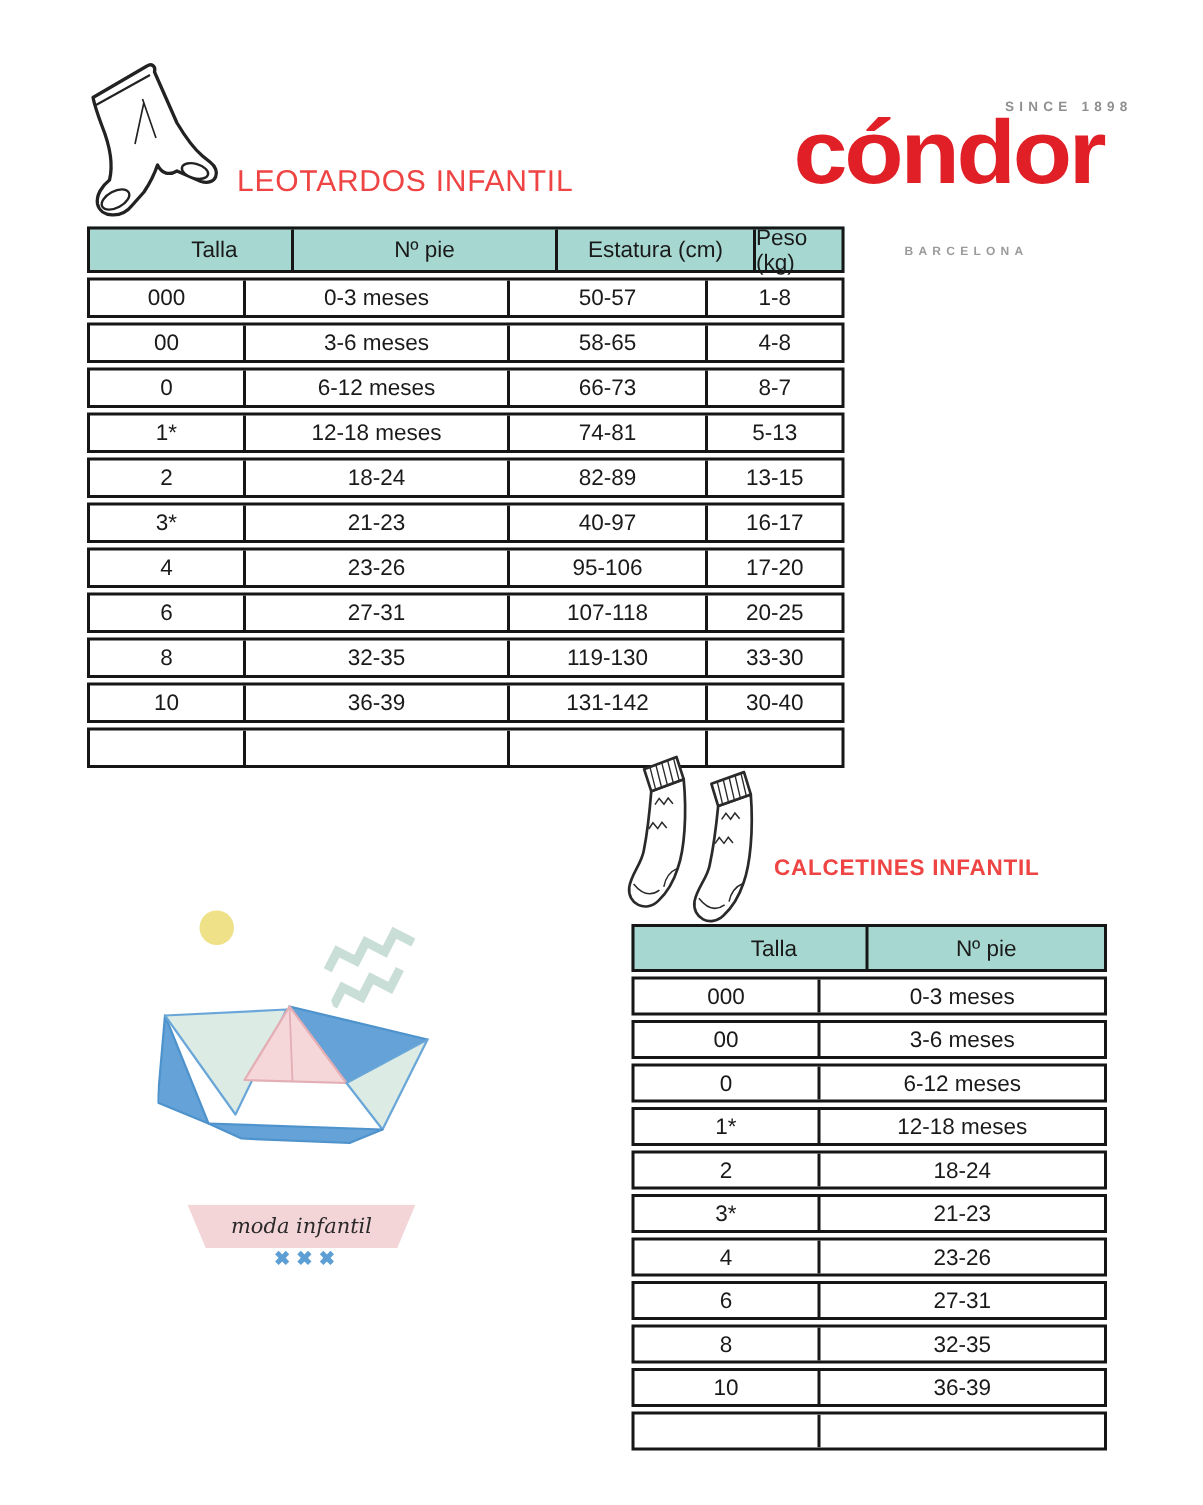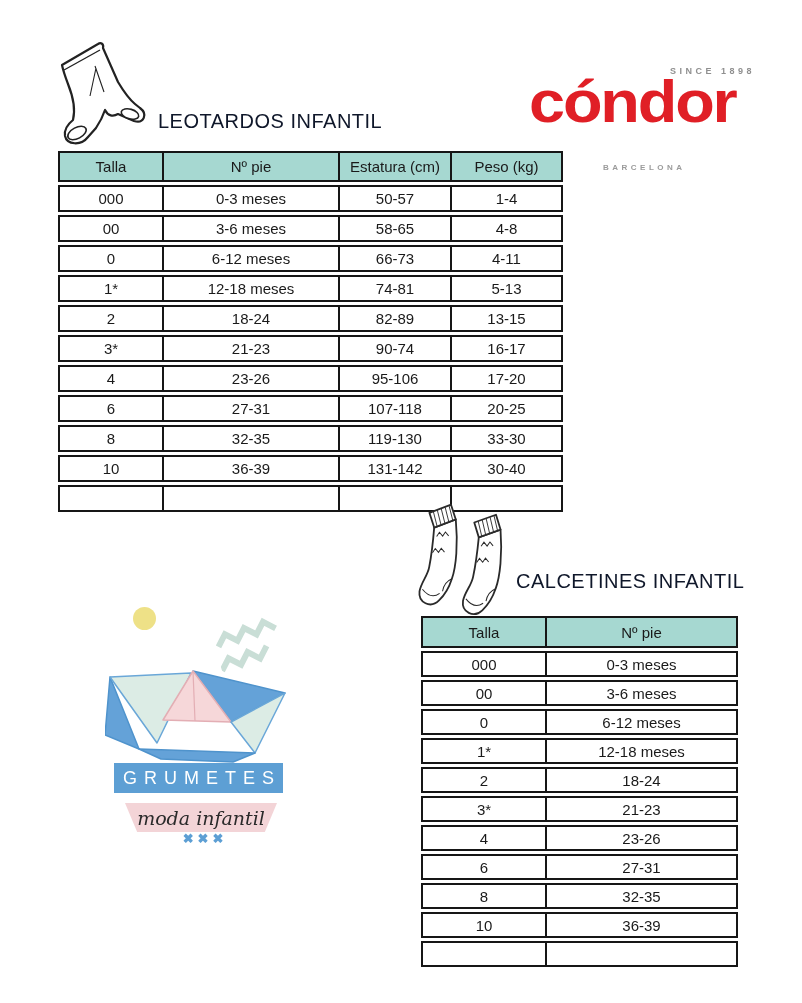--- a/index.html
+++ b/index.html
@@ -1,59 +1,59 @@
 <!DOCTYPE html>
 <html><head>
 <meta charset="utf-8">
 <style>
   html,body{margin:0;padding:0;background:#fff;}
   body{width:802px;height:1003px;position:relative;font-family:"Liberation Sans",sans-serif;color:#1a1a1a;overflow:hidden;}
 
   
-  .title{position:absolute;font-size:20px;letter-spacing:.5px;color:#0f172a;white-space:nowrap;}
+  .title{position:absolute;font-size:20px;letter-spacing:.5px;color:#ef4444;white-space:nowrap;}
   #leotardos-title{left:158px;top:110px;}
-  #calcetines-title{left:516px;top:570px;font-size:20px;}
+  #calcetines-title{left:516px;top:570px;font-size:15px;font-weight:bold;}
 
   
   .condor{position:absolute;left:529px;top:60px;width:228px;height:76px;}
   .condor .since{position:absolute;top:6px;right:2px;font-size:9px;font-weight:bold;letter-spacing:3.5px;color:#8f8f8f;white-space:nowrap;}
   .condor .word{position:absolute;top:12px;left:0;font-size:60px;line-height:1;font-weight:bold;color:#e01f26;letter-spacing:-2px;transform:scaleX(1.08);transform-origin:left top;white-space:nowrap;}
   .condor .city{position:absolute;top:64px;left:74px;font-size:8px;font-weight:bold;letter-spacing:3.5px;color:#9b9b9b;white-space:nowrap;margin-top:39px;}
 
   
   .sizetable{position:absolute;}
   .trow{display:flex;border:2px solid #161616;background:#fff;margin-top:3px;box-sizing:border-box;align-items:stretch;}
-  .trow.head{background:#a6d8d1;margin-top:0;font-size:16px;}
+  .trow.head{background:#a6d8d1;margin-top:0;font-size:16px;padding-left:32px;}
   .tcell{display:flex;align-items:center;justify-content:center;border-left:2px solid #161616;font-size:15px;box-sizing:border-box;}
   .tcell:first-child{border-left:none;}
   .sliver{height:5px;overflow:hidden;}
   #table-leotardos{left:58px;top:151px;width:505px;}
   #table-leotardos .trow{height:27px;}
   #table-leotardos .trow.head{height:31px;}
   #table-leotardos .c0{width:102px;}
   #table-leotardos .c1{width:176px;}
-  #table-leotardos .c2{width:112px;}
+  #table-leotardos .c2{width:132px;}
   #table-leotardos .c3{flex:1;}
   #table-calcetines{left:421px;top:616px;width:317px;}
   #table-calcetines .trow{height:26px;}
   #table-calcetines .trow.head{height:32px;}
   #table-calcetines .c0{width:122px;}
   #table-calcetines .c1{flex:1;}
 
   
   #tights-illo{position:absolute;left:50px;top:38px;}
   #socks-illo{position:absolute;left:414px;top:498px;}
 
   
   .grumetes{position:absolute;left:95px;top:595px;width:245px;height:262px;}
   .gru-sun{position:absolute;left:38px;top:12px;width:23px;height:23px;border-radius:50%;background:#eee187;}
   .gru-zigzag{position:absolute;left:120px;top:24px;transform:rotate(-18deg);}
   .gru-boat{position:absolute;left:10px;top:74px;}
   .gru-banner{position:absolute;left:19px;top:168px;width:169px;height:30px;background:#5d9fd4;color:#fff;display:flex;align-items:center;justify-content:center;font-size:18px;letter-spacing:7px;padding-left:7px;box-sizing:border-box;white-space:nowrap;}
-  .gru-tagline{position:absolute;left:30px;top:208px;width:152px;height:29px;background:#f3d4d7;clip-path:polygon(0 0,100% 0,92% 100%,8% 100%);display:flex;align-items:center;justify-content:center;font-family:"DejaVu Serif",serif;font-style:italic;font-size:19px;color:#2a2a2a;white-space:nowrap;}
+  .gru-tagline{position:absolute;left:30px;top:208px;width:152px;height:29px;background:#f3d4d7;clip-path:polygon(0 0,100% 0,92% 100%,8% 100%);display:flex;align-items:center;justify-content:center;font-family:"DejaVu Serif",serif;font-style:italic;font-size:14px;color:#2a2a2a;white-space:nowrap;}
   .gru-stitches{position:absolute;left:60px;top:236px;width:100px;text-align:center;color:#5d9fd4;font-size:13px;font-weight:bold;letter-spacing:4px;white-space:nowrap;}
 </style>
 </head>
 <body>
 
 <svg id="tights-illo" width="108" height="116" viewBox="0 0 108 116">
   <path d="M12,27 L48,6 C51,4 54,6 53,10 L68,44 C74,54 79,61 85,66 L90,70 C98,76 94,86 84,83 L68,76 C63,79 58,78 55,72 C53,78 50,84 46,90 L38,99 C31,108 17,107 15,98 C14,92 18,86 23,82 C26,70 22,56 18,46 C15,38 13,32 12,27 Z" fill="#fff" stroke="#222" stroke-width="2.2" stroke-linejoin="round"></path>
   <path d="M14,32 L50,12" fill="none" stroke="#222" stroke-width="1.4"></path>
   <path d="M45,28 L54,54 M46,30 L40,58" fill="none" stroke="#222" stroke-width="1.1"></path>
   <ellipse cx="27" cy="95" rx="10" ry="5.5" transform="rotate(-28 27 95)" fill="#fff" stroke="#222" stroke-width="1.6"></ellipse>
@@ -72,50 +72,50 @@
   <div class="trow head">
     <div class="tcell c0">Talla</div>
     <div class="tcell c1">Nº pie</div>
     <div class="tcell c2">Estatura (cm)</div>
     <div class="tcell c3">Peso (kg)</div>
   </div>
   <div class="trow">
     <div class="tcell c0">000</div>
     <div class="tcell c1">0-3 meses</div>
     <div class="tcell c2">50-57</div>
-    <div class="tcell c3">1-4</div>
+    <div class="tcell c3">1-8</div>
   </div>
   <div class="trow">
     <div class="tcell c0">00</div>
     <div class="tcell c1">3-6 meses</div>
     <div class="tcell c2">58-65</div>
     <div class="tcell c3">4-8</div>
   </div>
   <div class="trow">
     <div class="tcell c0">0</div>
     <div class="tcell c1">6-12 meses</div>
     <div class="tcell c2">66-73</div>
-    <div class="tcell c3">4-11</div>
+    <div class="tcell c3">8-7</div>
   </div>
   <div class="trow">
     <div class="tcell c0">1*</div>
     <div class="tcell c1">12-18 meses</div>
     <div class="tcell c2">74-81</div>
     <div class="tcell c3">5-13</div>
   </div>
   <div class="trow">
     <div class="tcell c0">2</div>
     <div class="tcell c1">18-24</div>
     <div class="tcell c2">82-89</div>
     <div class="tcell c3">13-15</div>
   </div>
   <div class="trow">
     <div class="tcell c0">3*</div>
     <div class="tcell c1">21-23</div>
-    <div class="tcell c2">90-74</div>
+    <div class="tcell c2">40-97</div>
     <div class="tcell c3">16-17</div>
   </div>
   <div class="trow">
     <div class="tcell c0">4</div>
     <div class="tcell c1">23-26</div>
     <div class="tcell c2">95-106</div>
     <div class="tcell c3">17-20</div>
   </div>
   <div class="trow">
     <div class="tcell c0">6</div>
@@ -220,16 +220,15 @@
   </svg>
   <svg class="gru-boat" width="182" height="96" viewBox="0 0 182 96">
     <polygon points="5,8 34,80 0,66" fill="#64a2d8" stroke="#4f93cc" stroke-width="1.5" stroke-linejoin="round"></polygon>
     <polygon points="5,8 86,4 52,74" fill="#dcece5" stroke="#6aa7d8" stroke-width="1.5" stroke-linejoin="round"></polygon>
     <polygon points="88,2 180,24 126,53" fill="#64a2d8" stroke="#4f93cc" stroke-width="1.5" stroke-linejoin="round"></polygon>
     <polygon points="88,2 58,51 126,53" fill="#f6d7d9" stroke="#e3aeb4" stroke-width="1.5" stroke-linejoin="round"></polygon>
     <line x1="88" y1="2" x2="90" y2="52" stroke="#e3aeb4" stroke-width="1.2"></line>
     <polygon points="126,53 180,24 150,84" fill="#dcece5" stroke="#6aa7d8" stroke-width="1.5" stroke-linejoin="round"></polygon>
     <polygon points="34,80 150,84 128,93 56,90" fill="#64a2d8" stroke="#4f93cc" stroke-width="1.5" stroke-linejoin="round"></polygon>
   </svg>
-  <div class="gru-banner">GRUMETES</div>
   <div class="gru-tagline">moda infantil</div>
   <div class="gru-stitches">✖✖✖</div>
 </div>
 
 </body></html>

